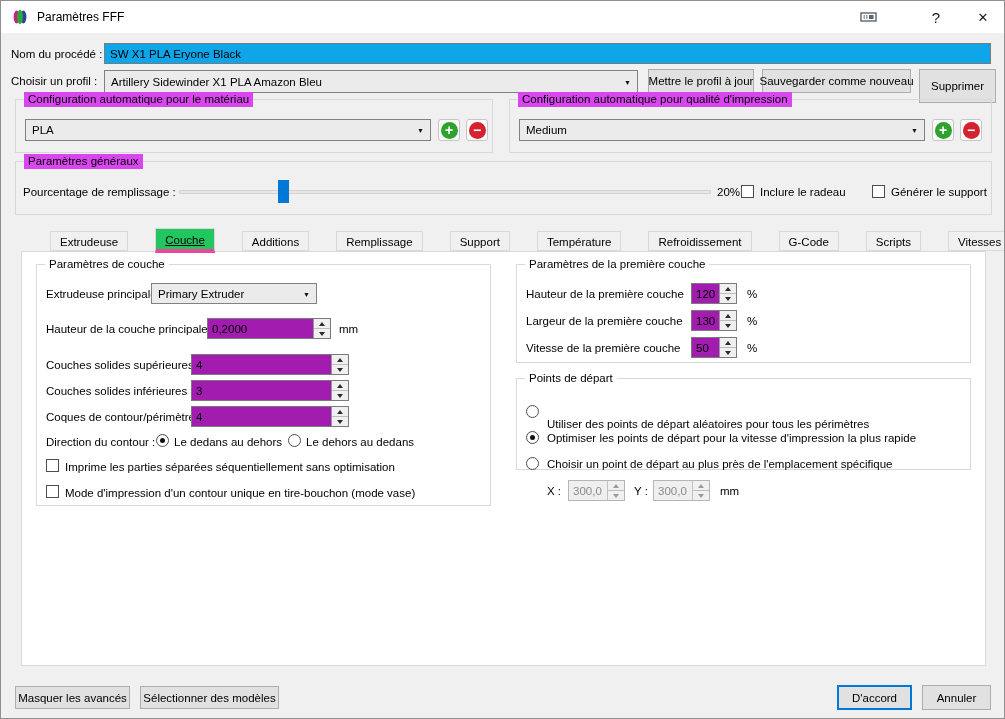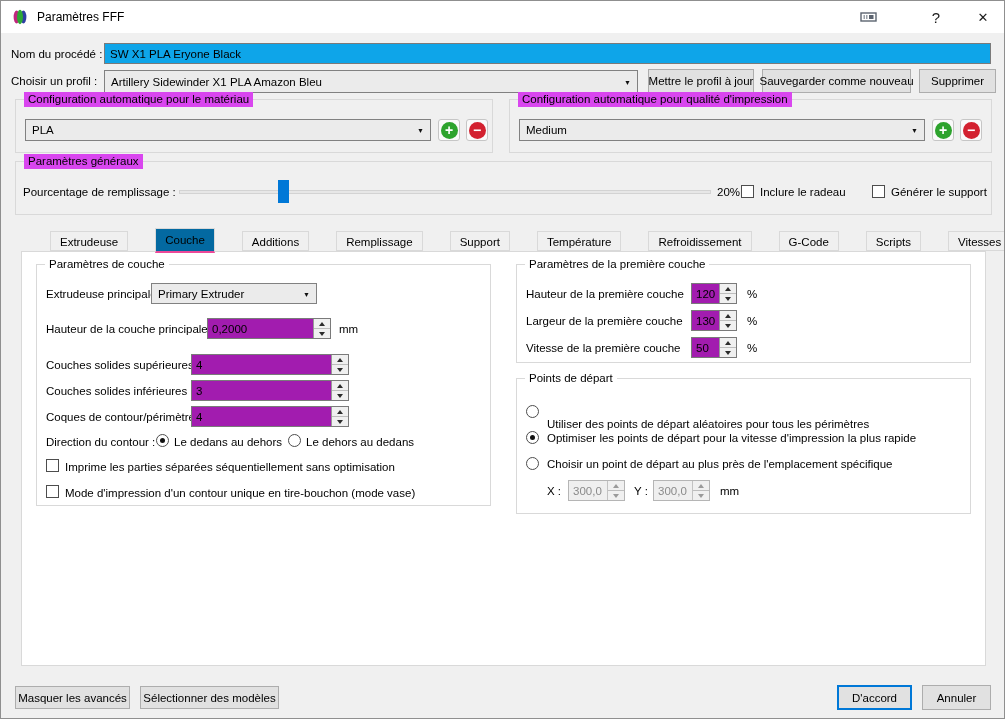--- a/index.html
+++ b/index.html
@@ -34,21 +34,21 @@
   .spin .sb{flex:1;display:flex;align-items:center;justify-content:center;}
   .spin .sb.up{border-bottom:1px solid #bdbdbd;}
   .arr-up{width:0;height:0;border-left:3px solid transparent;border-right:3px solid transparent;border-bottom:4px solid #2b2b2b;}
   .arr-dn{width:0;height:0;border-left:3px solid transparent;border-right:3px solid transparent;border-top:4px solid #2b2b2b;}
   .spin.disabled{background:#efefef;border-color:#b5b5b5;color:#8a8a8a;}
   .spin.disabled .btns{border-left-color:#c2c2c2;}
   .spin.disabled .arr-up{border-bottom-color:#9a9a9a;}
   .spin.disabled .arr-dn{border-top-color:#9a9a9a;}
   .tabbar{position:absolute;left:21px;top:227px;height:23px;display:flex;align-items:flex-end;z-index:3;}
   .tab{height:20px;line-height:20px;padding:0 9px;background:#f0f0f0;border:1px solid #d9d9d9;box-sizing:border-box;margin-right:-1px;white-space:nowrap;margin-left:28px;}
-  .tab.selected{height:25px;line-height:23px;background:#0369a1;border-bottom:2px solid #ec4899;margin-bottom:-2px;position:relative;z-index:4;}
+  .tab.selected{height:25px;line-height:23px;background:#22c55e;border-bottom:4px solid #ec4899;margin-bottom:-2px;position:relative;z-index:4;text-decoration:underline;}
   .pane{position:absolute;left:20px;top:250px;width:965px;height:415px;background:#fff;border:1px solid #d9d9d9;box-sizing:border-box;z-index:1;}
 </style>
 </head>
 <body>
 
 <div class="dialog">
 
   <div class="titlebar">
     <span class="app-icon">
       <svg width="16" height="16" viewBox="0 0 16 16">
@@ -73,21 +73,21 @@
   <span class="label" style="left:10px;top:46px;">Nom du procédé :</span>
   <div class="input" style="left:103px;top:42px;width:887px;height:21px;">SW X1 PLA Eryone Black</div>
 
   <span class="label" style="left:10px;top:73px;">Choisir un profil :</span>
   <div class="combo" style="left:103px;top:69px;width:534px;height:23px;">
     <span>Artillery Sidewinder X1 PLA Amazon Bleu</span>
     <span class="arrow">▼</span>
   </div>
   <div class="btn" style="left:647px;top:68px;width:106px;height:24px;">Mettre le profil à jour</div>
   <div class="btn" style="left:761px;top:68px;width:149px;height:24px;">Sauvegarder comme nouveau</div>
-  <div class="btn" style="left:918px;top:68px;width:77px;height:24px;">Supprimer</div>
+  <div class="btn" style="left:918px;top:68px;width:77px;height:34px;">Supprimer</div>
 
   <div class="group" style="left:14px;top:98px;width:478px;height:54px;">
     <span class="gtitle">Configuration automatique pour le matériau</span>
   </div>
   <div class="combo" style="left:24px;top:118px;width:406px;height:22px;">
     <span>PLA</span>
     <span class="arrow">▼</span>
   </div>
   <div class="iconbtn" style="left:437px;top:118px;">
     <span class="circle green">+</span>
@@ -249,21 +249,21 @@
         <span class="sb up">
           <span class="arr-up"></span>
         </span>
         <span class="sb">
           <span class="arr-dn"></span>
         </span>
       </span>
   </div>
   <span class="label" style="left:746px;top:340px;z-index:2;">%</span>
 
-  <div class="group on-white" style="left:515px;top:377px;width:455px;height:136px;z-index:2;padding-left:38px;">
+  <div class="group on-white" style="left:515px;top:377px;width:455px;height:92px;z-index:2;padding-left:38px;">
     <span class="gtitle">Points de départ</span>
   </div>
   <span class="radio" style="left:525px;top:404px;z-index:2;"></span>
   <span class="label" style="left:546px;top:416px;z-index:2;">Utiliser des points de départ aléatoires pour tous les périmètres</span>
   <span class="radio checked" style="left:525px;top:430px;z-index:2;"></span>
   <span class="label" style="left:546px;top:430px;z-index:2;">Optimiser les points de départ pour la vitesse d'impression la plus rapide</span>
   <span class="radio" style="left:525px;top:456px;z-index:2;"></span>
   <span class="label" style="left:546px;top:456px;z-index:2;">Choisir un point de départ au plus près de l'emplacement spécifique</span>
 
   <span class="label" style="left:546px;top:483px;z-index:2;">X :</span>

